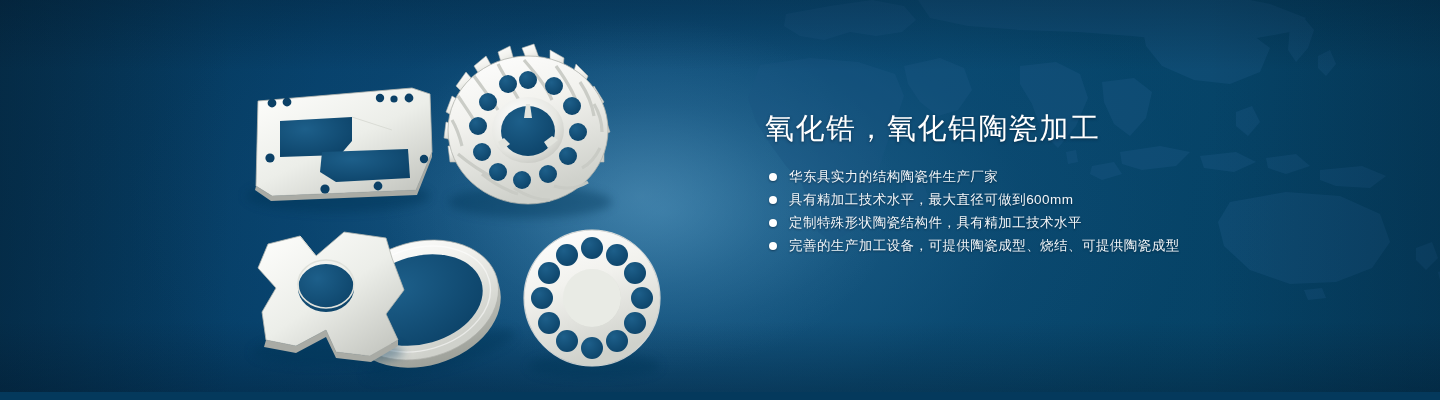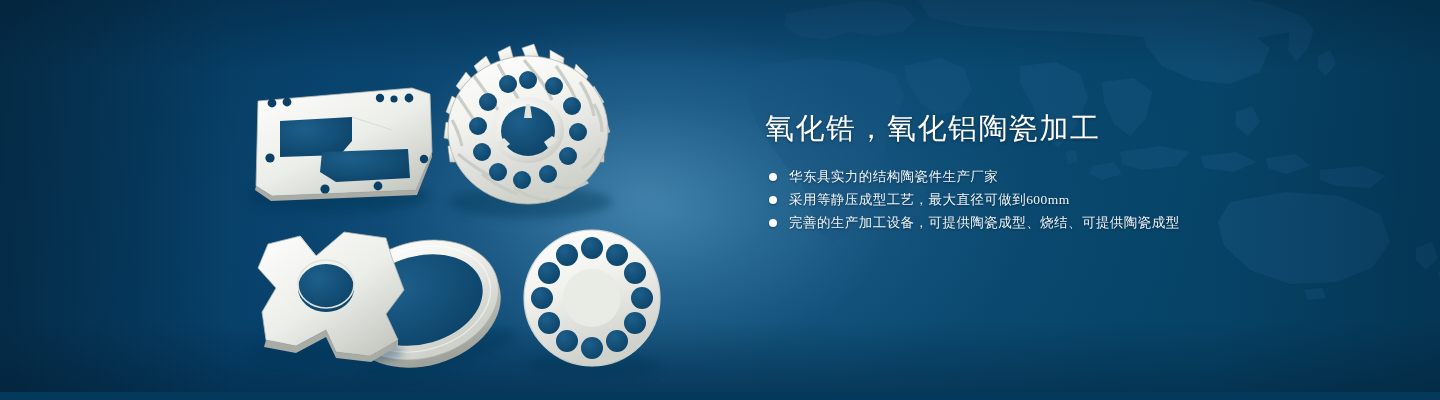--- a/index.html
+++ b/index.html
@@ -79,21 +79,20 @@
     line-height: 40px;
     letter-spacing: 1.5px;
     font-weight: 400;
     white-space: nowrap;
     text-shadow: 0 1px 3px rgba(0,22,42,0.55);
   }
   .bullets {
     list-style: none;
     margin: 18px 0 16px 4px;
     padding: 0;
-    font-family: Liberation Serif, serif;
   }
   .bullet {
     display: flex;
     align-items: center;
     height: 22px;
     margin-bottom: 1px;
   }
   .dot {
     width: 8px; height: 8px;
     border-radius: 50%;
@@ -335,21 +334,25 @@
 
   <div class="copy">
     <div class="headline">氧化锆，氧化铝陶瓷加工</div>
     <ul class="bullets">
       <li class="bullet">
         <span class="dot"></span>
         <span class="btxt">华东具实力的结构陶瓷件生产厂家</span>
       </li>
       <li class="bullet">
         <span class="dot"></span>
-        <span class="btxt">采用等静压成型工艺，最大直径可做到600mm</span>
+        <span class="btxt">具有精加工技术水平，最大直径可做到600mm</span>
+      </li>
+      <li class="bullet">
+        <span class="dot"></span>
+        <span class="btxt">定制特殊形状陶瓷结构件，具有精加工技术水平</span>
       </li>
       <li class="bullet">
         <span class="dot"></span>
         <span class="btxt">完善的生产加工设备，可提供陶瓷成型、烧结、可提供陶瓷成型</span>
       </li>
     </ul>
   </div>
 
 </div>
 

